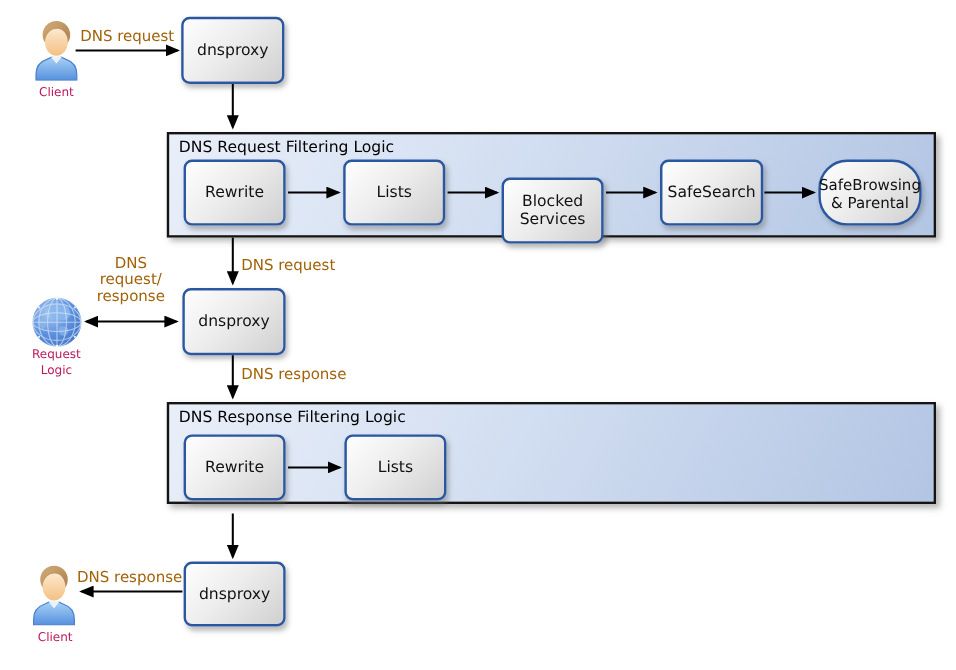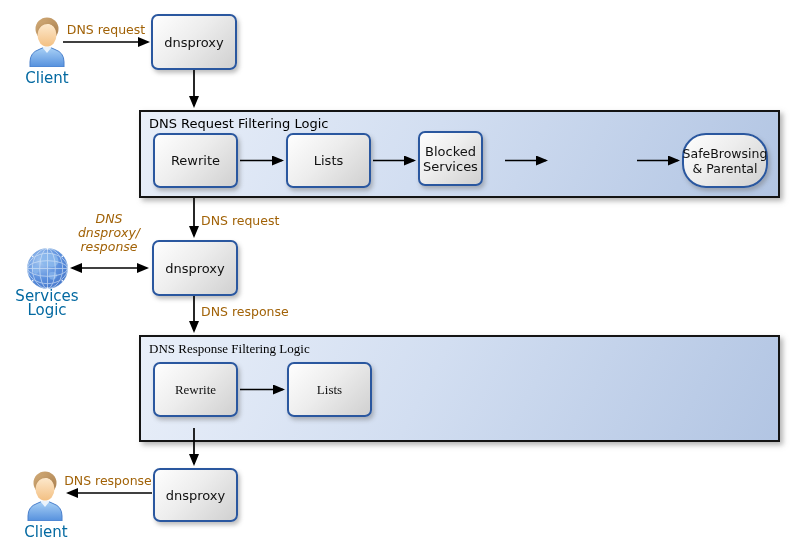--- a/index.html
+++ b/index.html
@@ -24,21 +24,21 @@
     z-index:1;
   }
   .container-title{
     position:absolute;left:8px;top:4px;font-size:13px;color:#000;white-space:nowrap;
   }
   .edge-label{
     position:absolute;font-size:12.5px;color:#a16207;white-space:nowrap;z-index:3;
   }
   .center{text-align:center;}
   .actor-label{
-    position:absolute;font-size:15px;color:#0369a1;text-align:center;line-height:14px;z-index:3;
+    position:absolute;font-size:10px;color:#be185d;text-align:center;line-height:14px;z-index:3;
   }
   .icon{position:absolute;z-index:2;}
   #edges{position:absolute;left:0;top:0;z-index:4;pointer-events:none;}
 </style>
 </head>
 <body>
 
 <div id="canvas">
 
   <svg id="edges" width="797" height="558" viewBox="0 0 797 558">
@@ -96,37 +96,40 @@
   </div>
 
   <div class="container-box" style="left:139px;top:110px;width:641px;height:88px;">
     <div class="container-title">DNS Request Filtering Logic</div>
     <div class="node" style="left:12px;top:21px;width:85px;height:55px;">
       <span>Rewrite</span>
     </div>
     <div class="node" style="left:145px;top:21px;width:85px;height:55px;">
       <span>Lists</span>
     </div>
-    <div class="node" style="left:277px;top:19px;width:65px;height:55px;">
+    <div class="node" style="left:277px;top:36px;width:85px;height:55px;">
       <span>Blocked Services</span>
+    </div>
+    <div class="node" style="left:409px;top:21px;width:86px;height:55px;">
+      <span>SafeSearch</span>
     </div>
     <div class="node" style="left:541px;top:21px;width:86px;height:55px;font-size:12.5px;border-radius:24px;">
       <span>SafeBrowsing &amp; Parental</span>
     </div>
   </div>
 
   <div class="edge-label" style="left:201px;top:213px;">DNS request</div>
 
   <div class="node" style="left:152px;top:240px;width:86px;height:56px;">
     <span>dnsproxy</span>
   </div>
 
-  <div class="edge-label center" style="left:70px;top:212px;width:78px;line-height:14px;font-style:italic;">
+  <div class="edge-label center" style="left:70px;top:212px;width:78px;line-height:14px;">
     <span style="display:block;">DNS</span>
-    <span style="display:block;">dnsproxy/</span>
+    <span style="display:block;">request/</span>
     <span style="display:block;">response</span>
   </div>
 
   <svg class="icon" style="left:26px;top:247px;" width="43" height="43" viewBox="0 0 44 44">
     <defs>
       <radialGradient id="globeG" cx="0.35" cy="0.3" r="0.85">
         <stop offset="0" stop-color="#a8caf2"></stop>
         <stop offset="0.55" stop-color="#5b8fdd"></stop>
         <stop offset="1" stop-color="#3f6fc4"></stop>
       </radialGradient>
@@ -145,27 +148,27 @@
     <g fill="#ffffff" opacity="0.9">
       <circle cx="22" cy="1.8" r="1"></circle>
         <circle cx="22" cy="42.2" r="1"></circle>
       <circle cx="6.8" cy="9.5" r="0.9"></circle>
         <circle cx="37.2" cy="9.5" r="0.9"></circle>
       <circle cx="6.8" cy="34.5" r="0.9"></circle>
         <circle cx="37.2" cy="34.5" r="0.9"></circle>
     </g>
   </svg>
   <div class="actor-label" style="left:7px;top:289px;width:80px;">
-    <span style="display:block;">Services</span>
+    <span style="display:block;">Request</span>
     <span style="display:block;">Logic</span>
   </div>
 
   <div class="edge-label" style="left:201px;top:304px;">DNS response</div>
 
-  <div class="container-box" style="left:139px;top:335px;width:641px;height:107px;font-family:Liberation Serif, serif;">
+  <div class="container-box" style="left:139px;top:335px;width:641px;height:85px;">
     <div class="container-title">DNS Response Filtering Logic</div>
     <div class="node" style="left:12px;top:25px;width:85px;height:55px;">
       <span>Rewrite</span>
     </div>
     <div class="node" style="left:146px;top:25px;width:85px;height:55px;">
       <span>Lists</span>
     </div>
   </div>
 
   <div class="node" style="left:153px;top:468px;width:85px;height:54px;">

